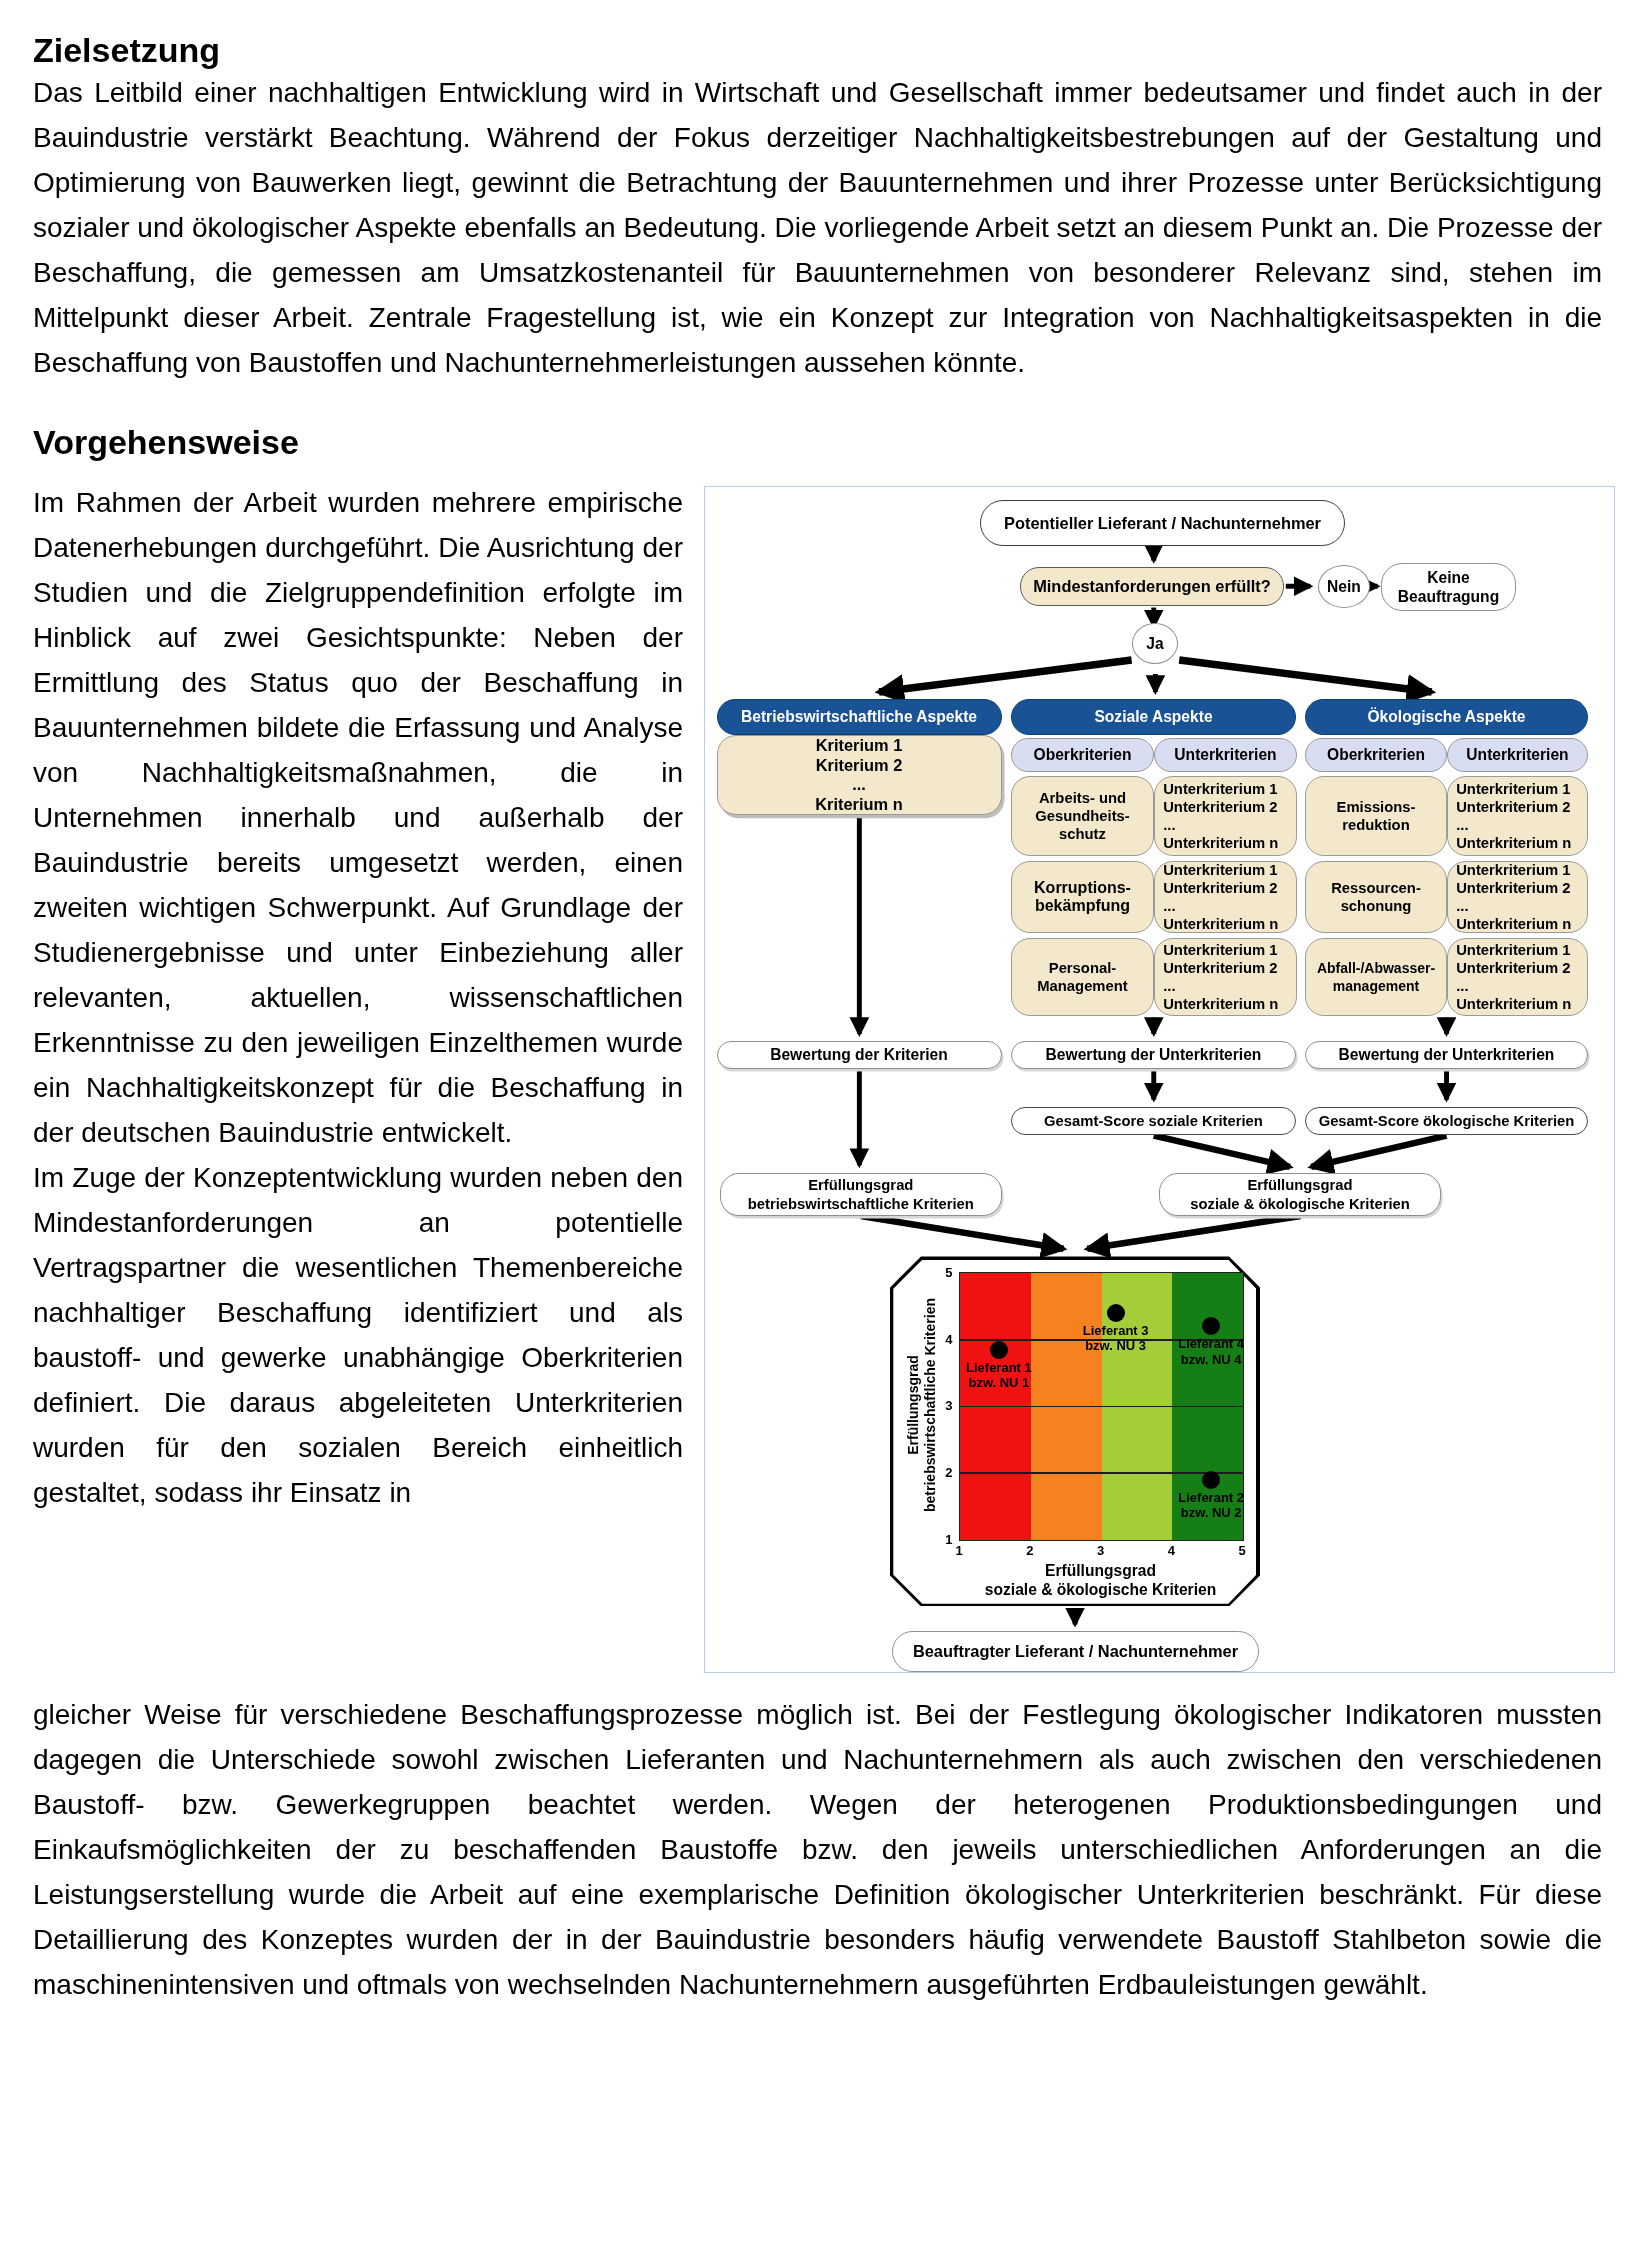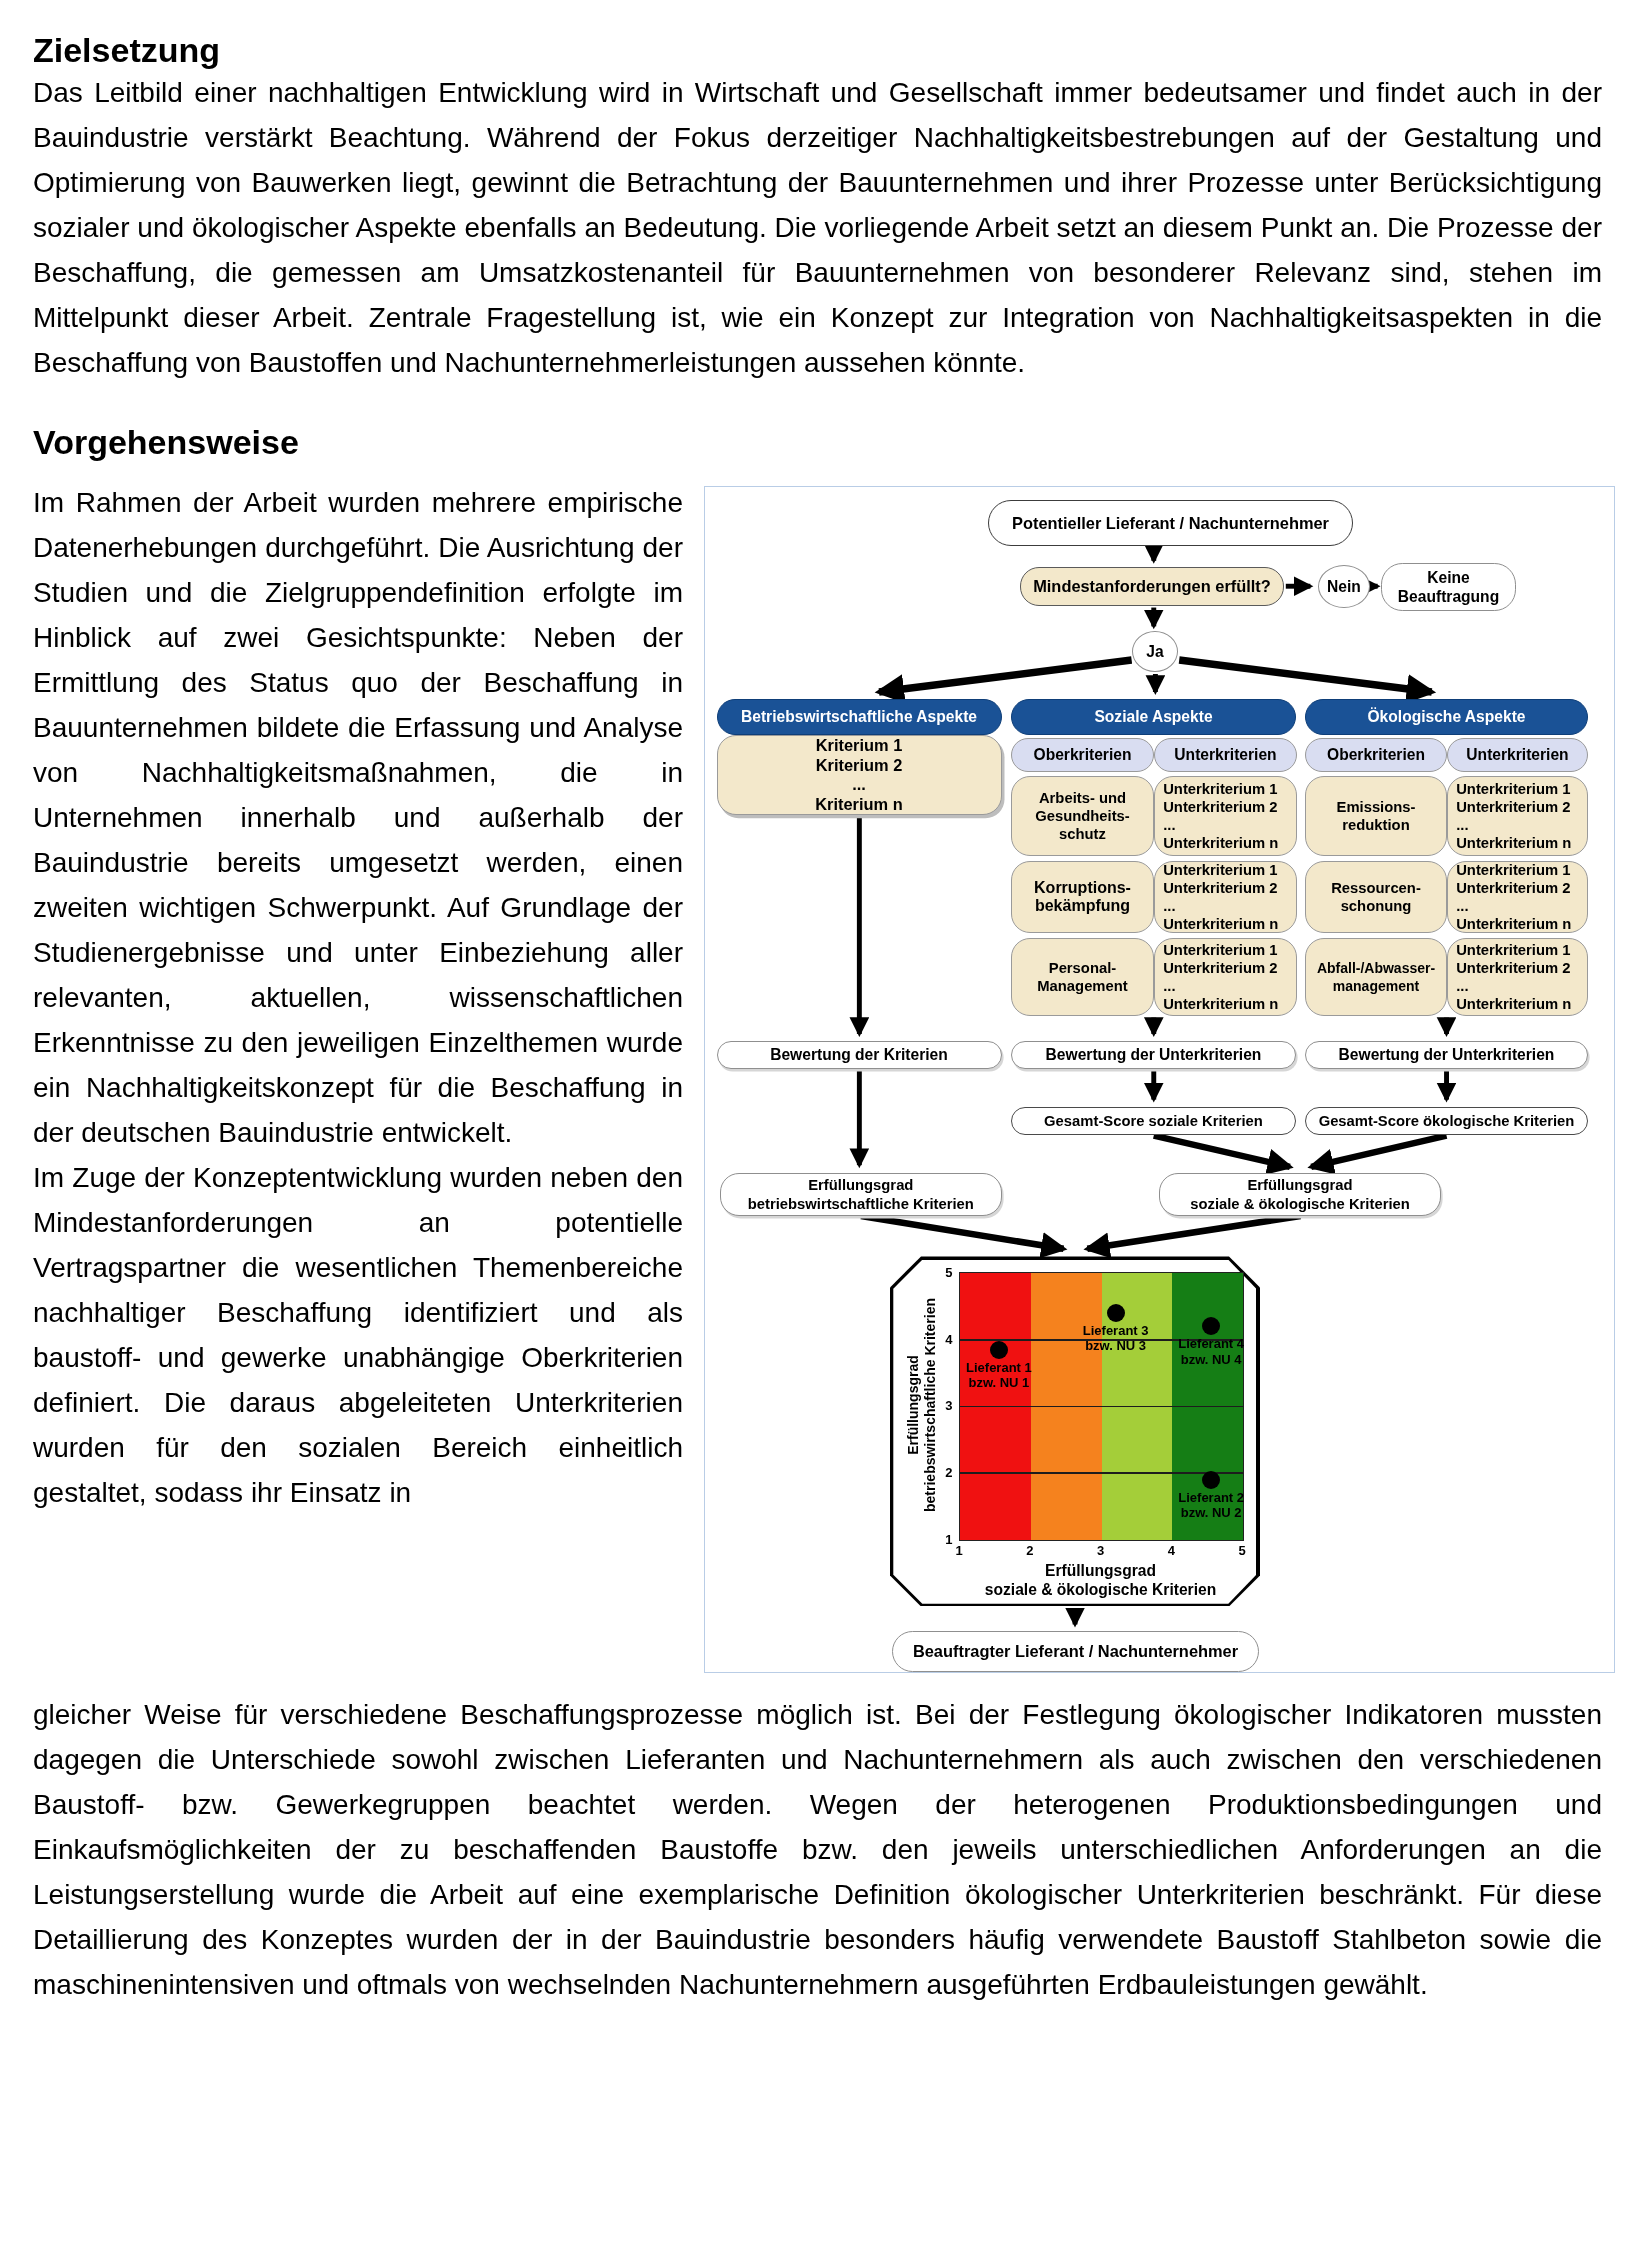--- a/index.html
+++ b/index.html
@@ -98,26 +98,26 @@
           <line x1="547" y1="711" x2="547" y2="747" stroke-width="6"></line>
           <line x1="904" y1="711" x2="904" y2="747" stroke-width="6"></line>
           <line x1="547" y1="791" x2="713" y2="829" stroke-width="8"></line>
           <line x1="904" y1="791" x2="739" y2="829" stroke-width="8"></line>
           <line x1="190" y1="889" x2="437" y2="929" stroke-width="8"></line>
           <line x1="726" y1="889" x2="466" y2="929" stroke-width="8"></line>
           <line x1="451" y1="1367" x2="451" y2="1387" stroke-width="6"></line>
         </g>
       </svg>
 
-      <div class="fbox rounded" style="left:283px; top:13px; width:365px; height:46px; font-size:16.4px;">Potentieller Lieferant / Nachunternehmer</div>
+      <div class="fbox rounded" style="left:275px; top:13px; width:365px; height:46px; font-size:16.4px;">Potentieller Lieferant / Nachunternehmer</div>
       <div class="fbox decision" style="left:315px; top:80px; width:264px; height:39px; font-size:16.4px;">Mindestanforderungen erfüllt?</div>
       <div class="fbox ellipse" style="left:613px; top:78px; width:52px; height:43px; font-size:15.6px;">Nein</div>
       <div class="fbox rounded2 preline" style="left:676px; top:76px; width:135px; height:48px; font-size:15.6px; line-height:19px;">Keine
 Beauftragung</div>
-      <div class="fbox ellipse" style="left:427px; top:144px; width:46px; height:41px; font-size:15.6px;">Ja</div>
+      <div class="fbox ellipse" style="left:427px; top:136px; width:46px; height:41px; font-size:15.6px;">Ja</div>
 
       <div class="fbox colhead" style="left:11.5px;  top:212px; width:285px; height:36px;">Betriebswirtschaftliche Aspekte</div>
       <div class="fbox colhead" style="left:306px; top:212px; width:285px; height:36px;">Soziale Aspekte</div>
       <div class="fbox colhead" style="left:600px; top:212px; width:283px; height:36px;">Ökologische Aspekte</div>
 
       <div class="fbox beige shadow3d preline" style="left:11.5px; top:248px; width:285px; height:80px; font-size:16.4px; line-height:19.7px;">Kriterium 1
 Kriterium 2
 ...
 Kriterium n</div>
 

